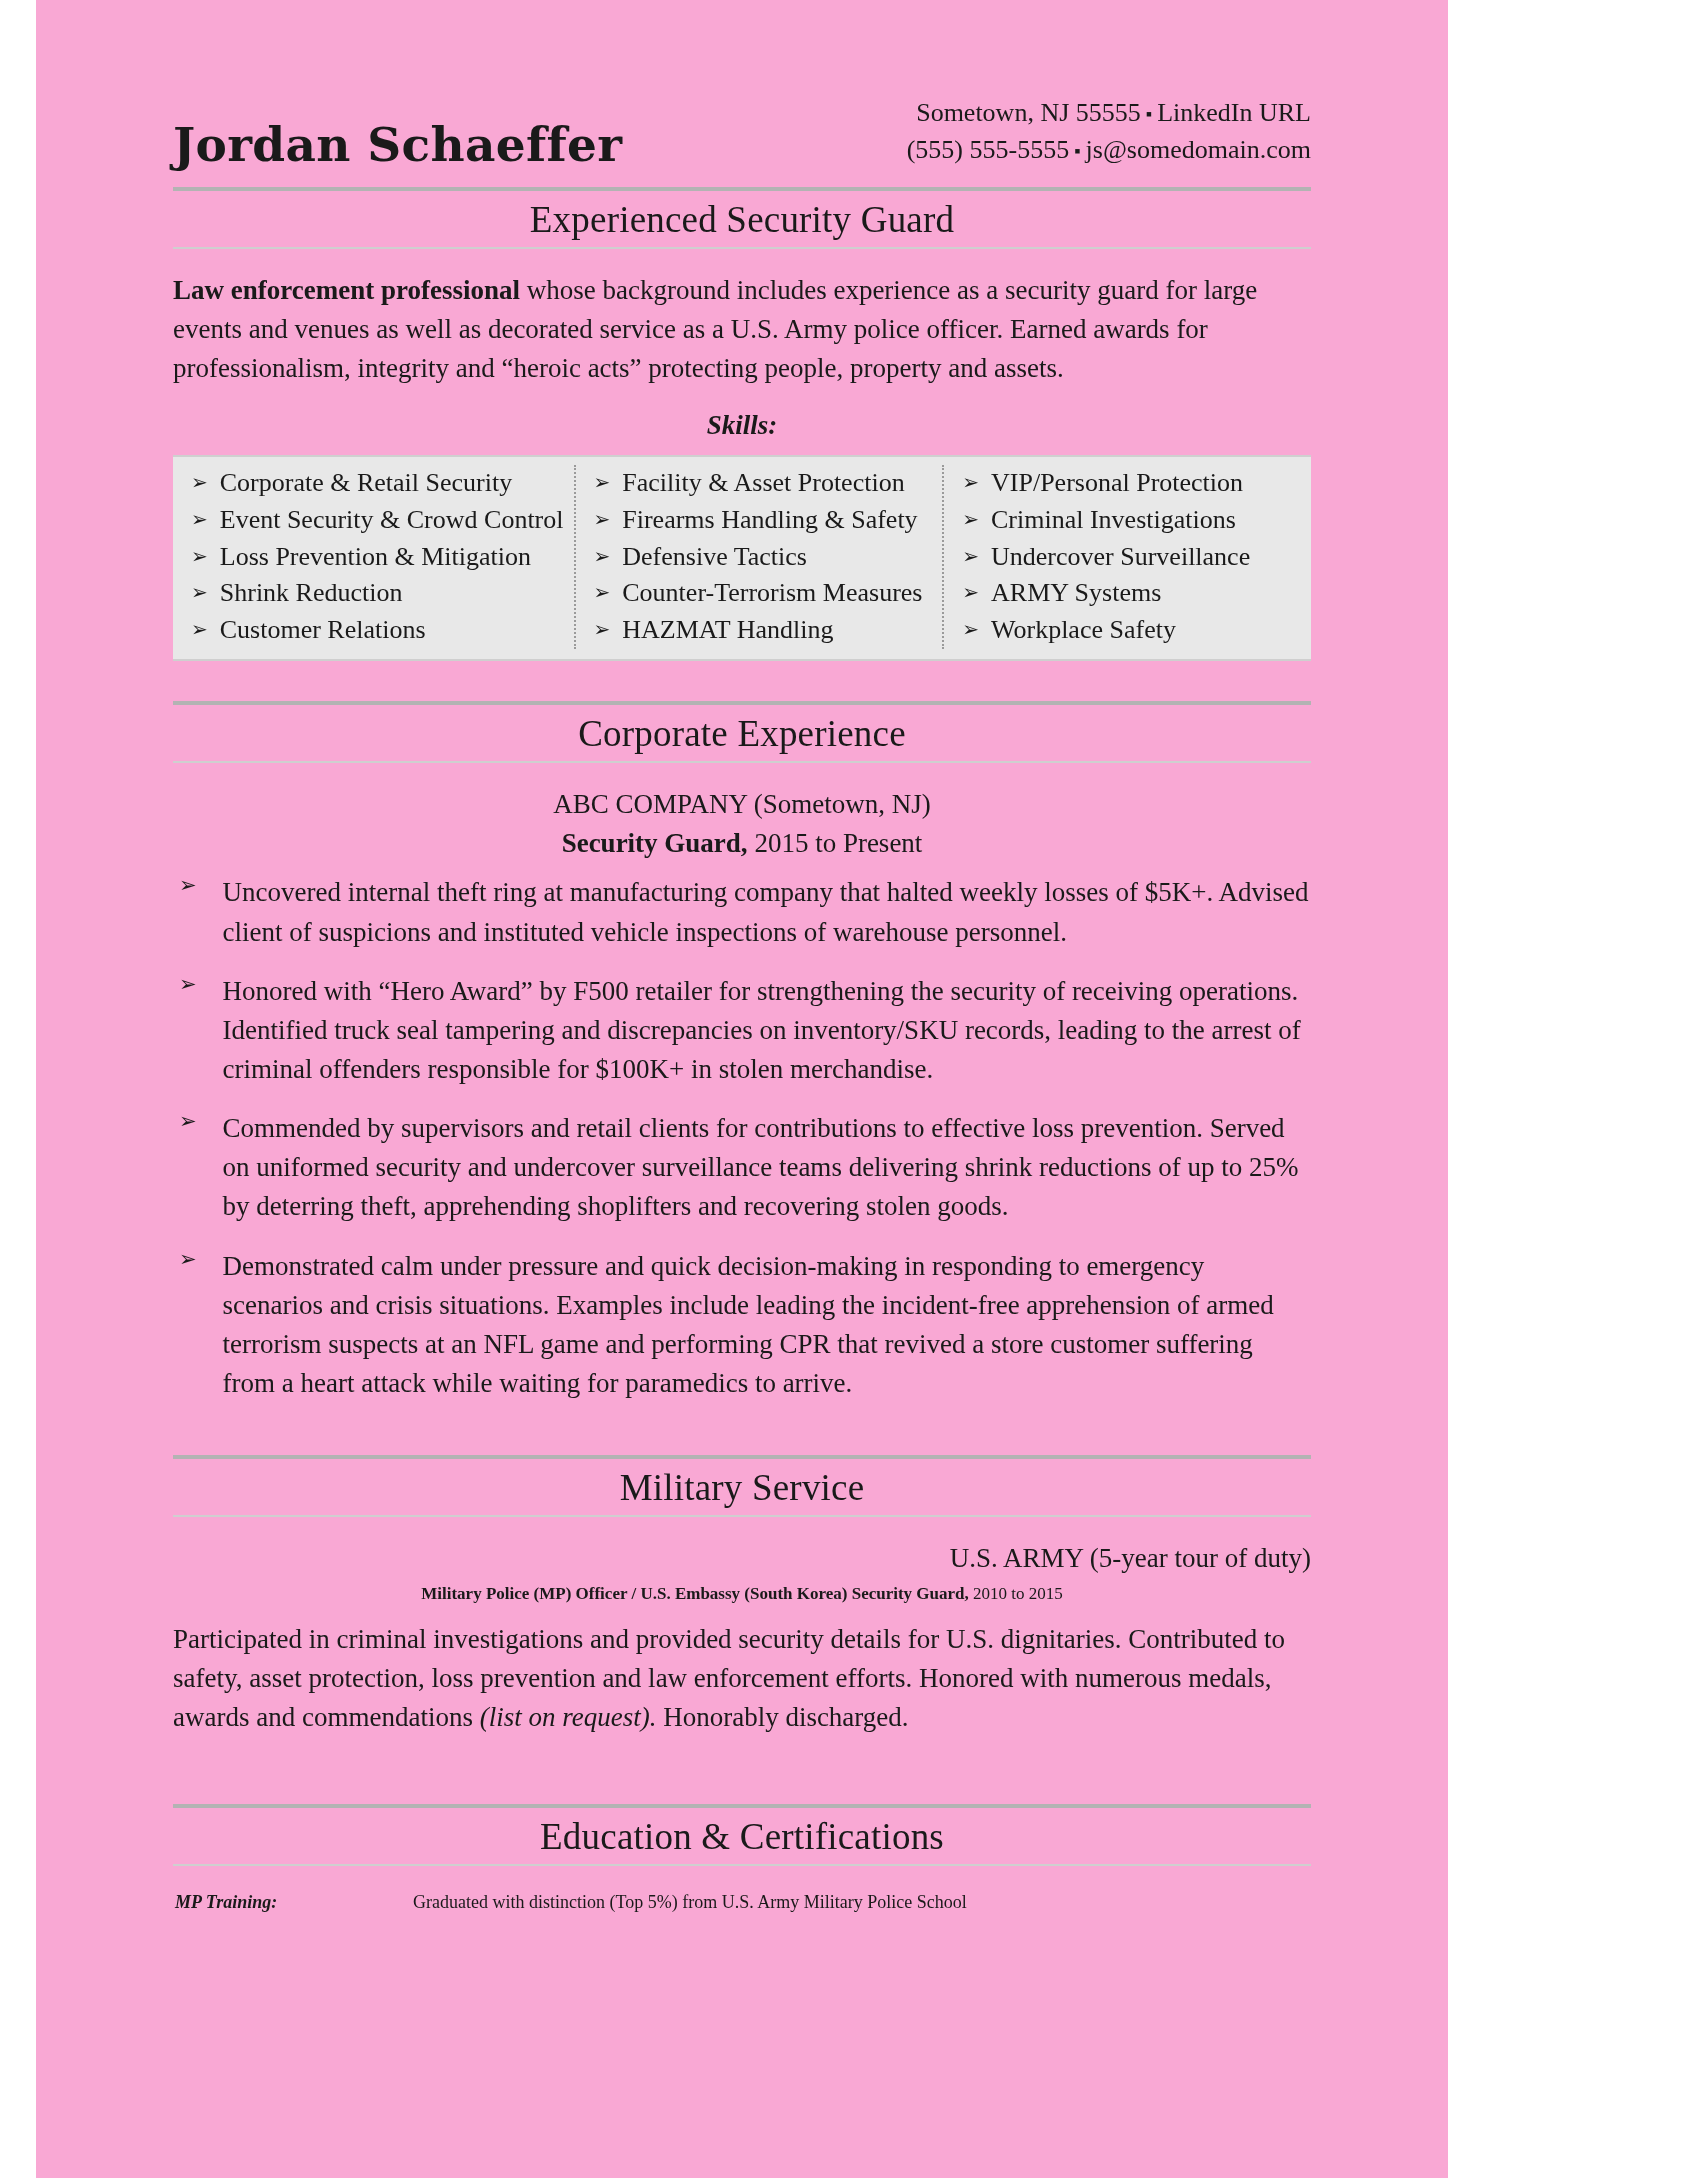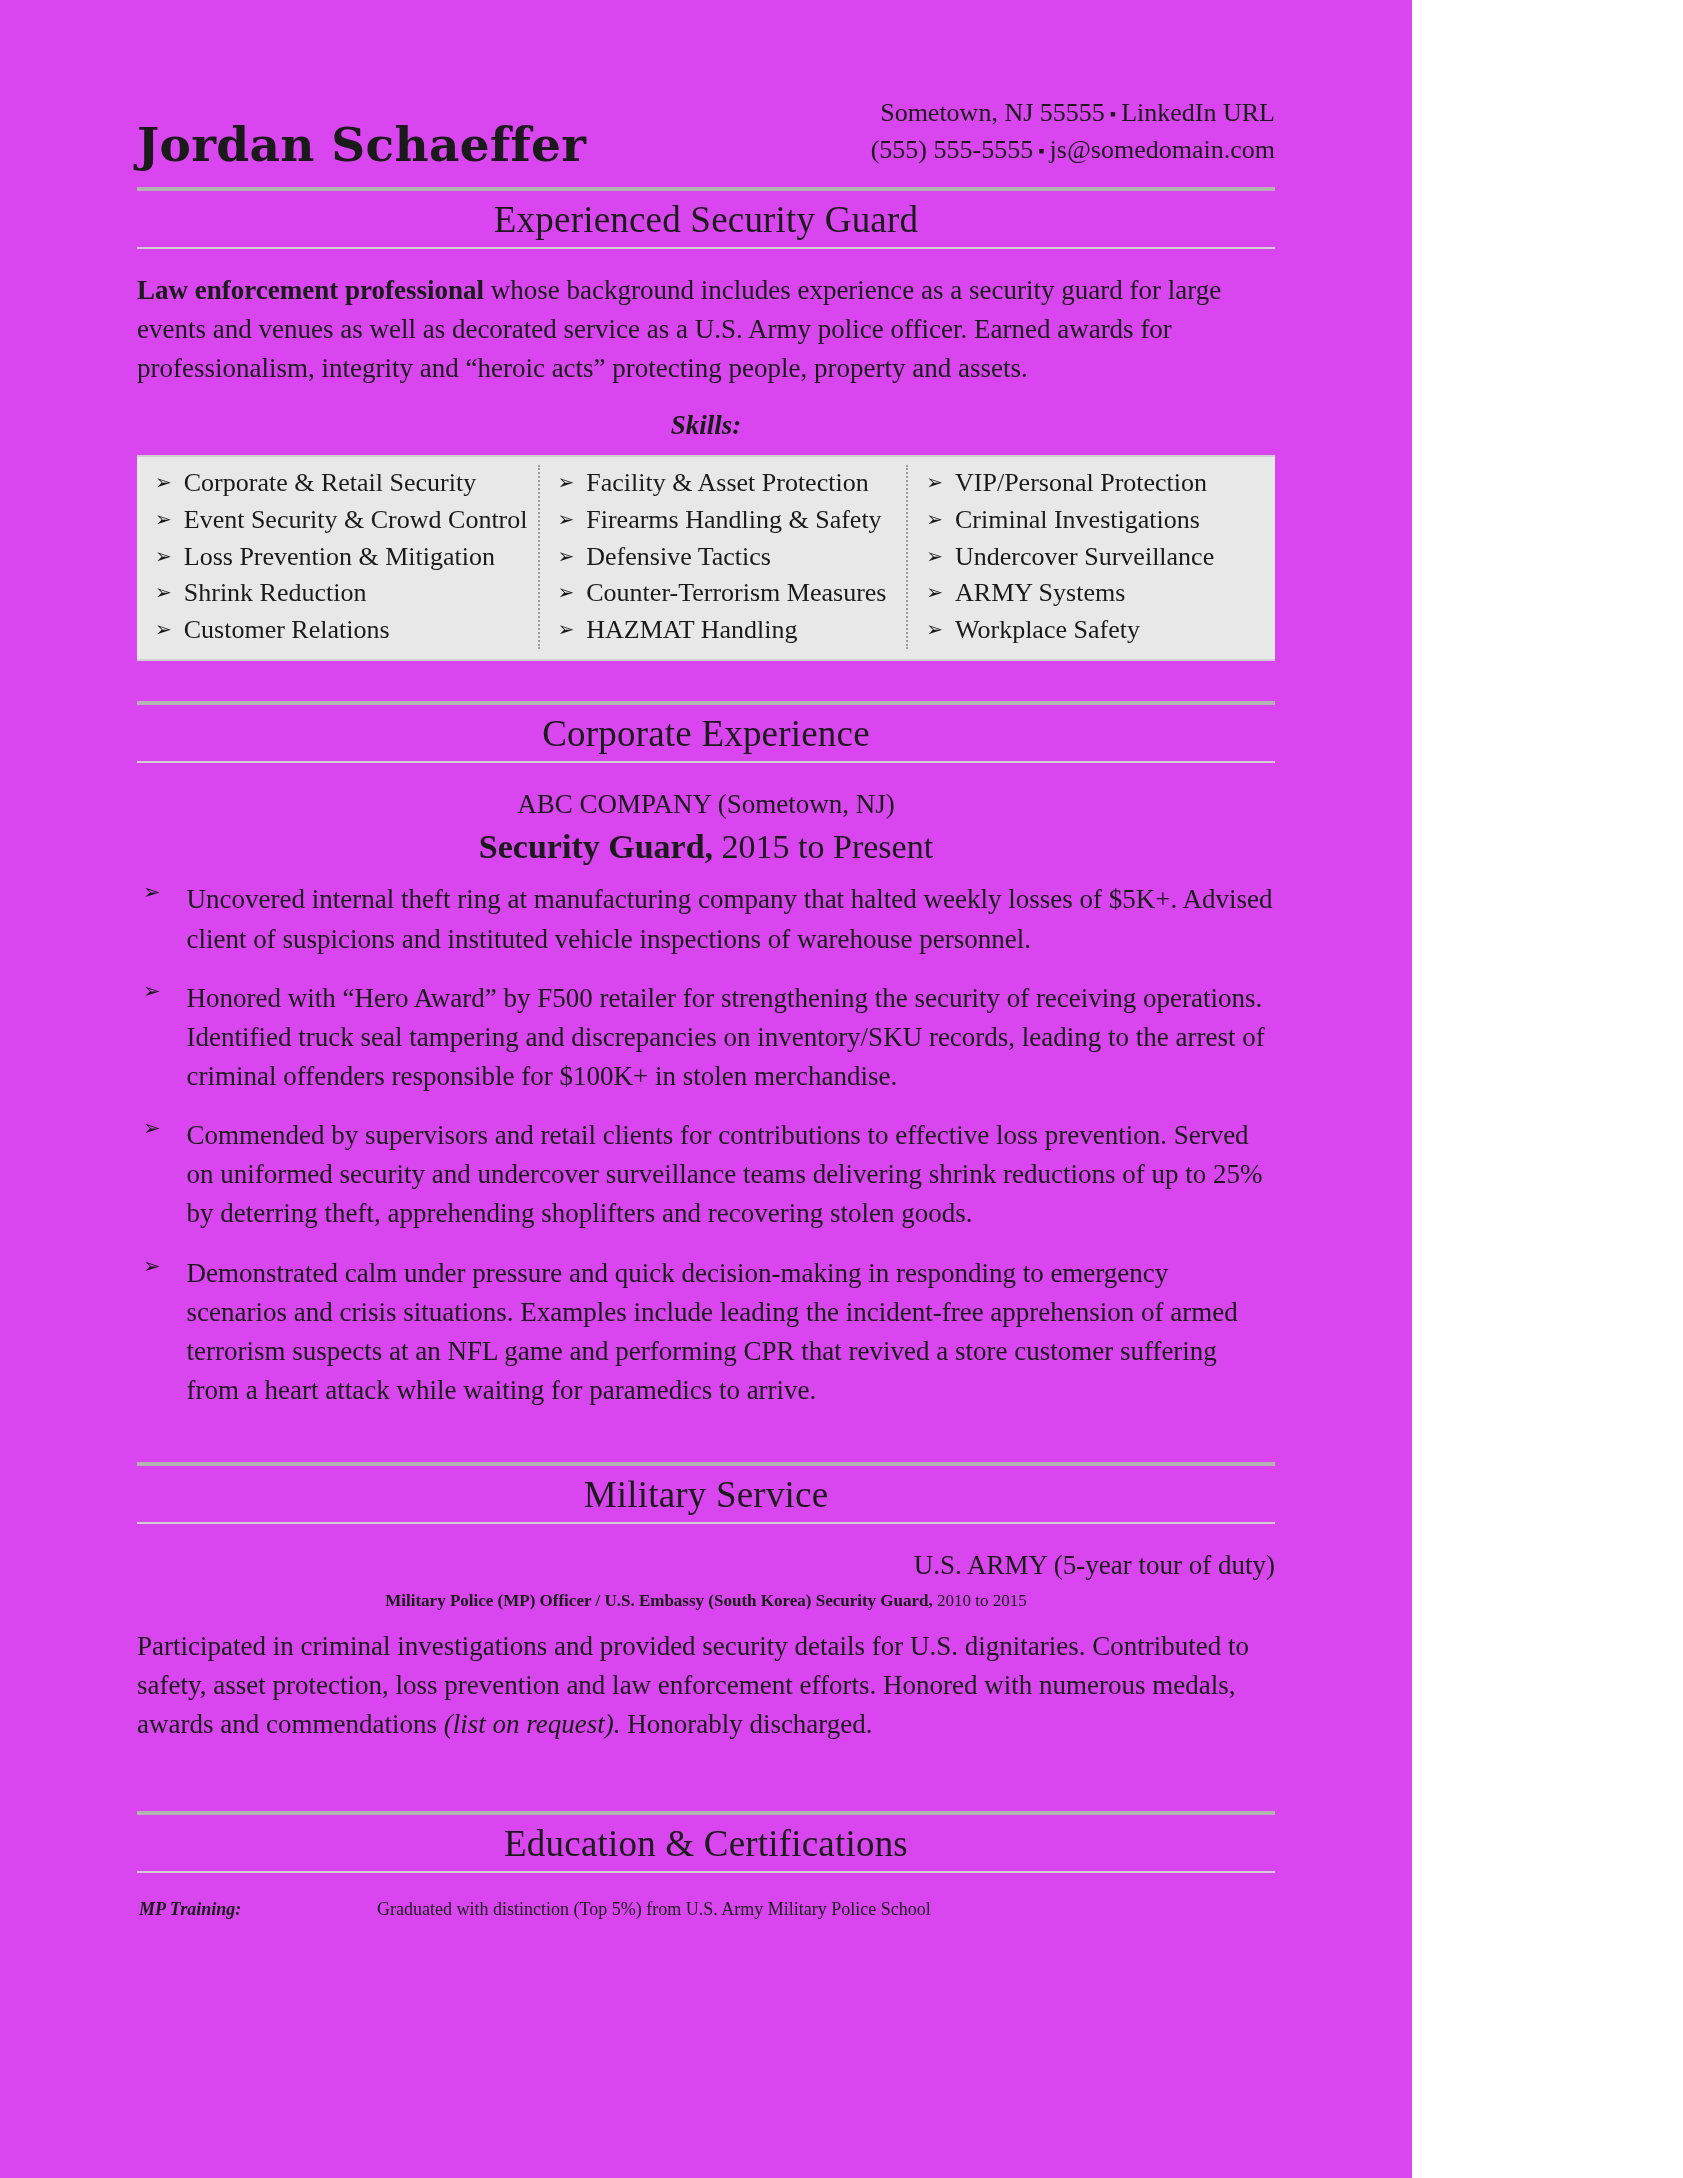--- a/index.html
+++ b/index.html
@@ -12,21 +12,22 @@
     min-height: 2178px;
     font-family: "Liberation Serif", serif;
     color: #1a1a1a;
     -webkit-font-smoothing: antialiased;
   }
   .page {
     width: 1412px;
     min-height: 2178px;
     box-sizing: border-box;
     padding: 95px 137px 59px 137px;
-    background: #d946ef;
+    background: #f9a8d4;
+    margin-left: 36px;
   }
 
   
   .header {
     display: flex;
     align-items: flex-end;
     justify-content: space-between;
     gap: 30px;
     padding-bottom: 6px;
   }
@@ -120,21 +121,21 @@
   }
 
   
   .job-company {
     text-align: center;
     font-size: 27px;
     margin-top: 26px;
   }
   .job-title {
     text-align: center;
-    font-size: 34px;
+    font-size: 27px;
     margin-top: 8px;
   }
   .job-title b { font-weight: bold; }
   .job-intro {
     font-size: 27px;
     line-height: 1.44;
     margin-top: 18px;
   }
   .bullets {
     margin-top: 14px;

